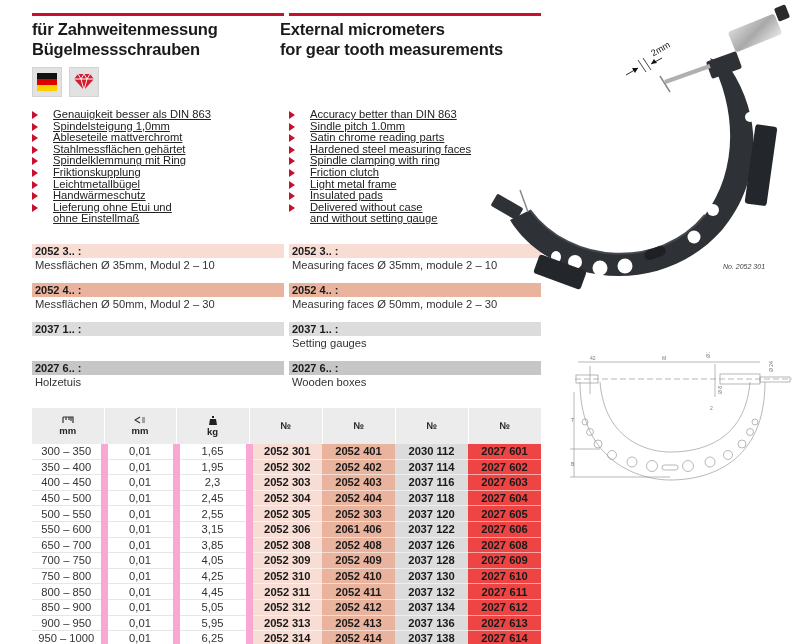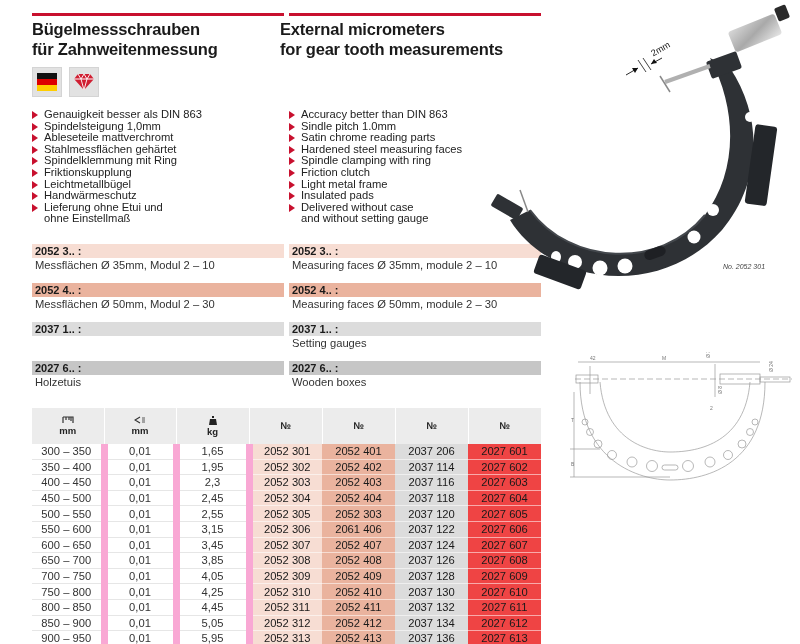--- a/index.html
+++ b/index.html
@@ -5,42 +5,42 @@
   html, body { margin:0; padding:0; background:#fff; }
   body { width:800px; height:644px; position:relative; overflow:hidden;
          font-family:"Liberation Sans", sans-serif; color:#222; }
   .abs { position:absolute; }
   .redline { position:absolute; top:13px; height:3px; background:#c8102e; }
   .title { position:absolute; top:20px; font-weight:bold; font-size:16.5px; line-height:19.5px; color:#1a1a1a; letter-spacing:-0.2px; }
   .badge { position:absolute; top:67px; width:30px; height:30px; background:#e2e2e2; border:1px solid #d4d4d4; box-sizing:border-box; display:flex; align-items:center; justify-content:center; }
   .flag { width:20px; height:18px; display:flex; flex-direction:column; }
   .flag div { flex:1; }
   ul.feat { position:absolute; top:109px; margin:0; padding:0; list-style:none; font-size:11.2px; line-height:11.6px; color:#222; }
-  ul.feat li { position:relative; padding-left:12px; }
+  ul.feat li { position:relative; padding-left:21px;text-decoration:underline; }
   ul.feat li .tri { position:absolute; left:0; top:2px; width:0; height:0; border-top:4px solid transparent; border-bottom:4px solid transparent; border-left:6px solid #c8102e; }
   .group { position:absolute; width:252px; }
   .group .hdr { height:14px; font-weight:bold; font-size:11px; line-height:14px; padding-left:3px; color:#1a1a1a; }
   .group .desc { font-size:11.2px; line-height:14px; padding-left:3px; color:#333; }
   table.spec { position:absolute; left:32px; top:408px; border-collapse:collapse; font-size:11.2px; }
   table.spec th { height:36px; background:#ececec; font-weight:bold; font-size:9.5px; line-height:10px; text-align:center; border-right:1px solid #fff; padding:0; color:#222; }
   table.spec td { height:14.6px; padding:0; text-align:center; border-bottom:1px solid #e6e6e6; line-height:14px; }
   table.spec td.plain { border-right:7px solid #f9a8d4; color:#333; }
-  table.spec td.num { font-weight:normal; color:#1a1a1a; border-bottom:1px solid rgba(255,255,255,0.55); }
+  table.spec td.num { font-weight:bold; color:#1a1a1a; border-bottom:1px solid rgba(255,255,255,0.55); }
   .c1 { background:#f7ddd3; } .c2 { background:#eab39e; } .c3 { background:#dcdcdc; } .c4 { background:#ef4444; }
   .photo-note { position:absolute; left:723px; top:263px; font-size:7px; font-style:italic; color:#444; }
 </style>
 </head>
 <body>
 
 <div class="redline" style="left:32px;width:252px;"></div>
 <div class="redline" style="left:289px;width:252px;"></div>
 
 <div class="title" style="left:32px;">
+  <div>für Zahnweitenmessung</div>
   <div>Bügelmessschrauben</div>
-  <div>für Zahnweitenmessung</div>
 </div>
 <div class="title" style="left:280px;">
   <div>External micrometers</div>
   <div>for gear tooth measurements</div>
 </div>
 
 <div class="badge" style="left:32px;">
   <div class="flag">
     <div style="background:#111;"></div>
       <div style="background:#dd0000;"></div>
@@ -236,21 +236,21 @@
       <th>№</th>
     </tr>
   </thead>
   <tbody id="tbody">
       <tr>
         <td class="plain">300 – 350</td>
         <td class="plain">0,01</td>
         <td class="plain">1,65</td>
         <td class="num c1">2052 301</td>
         <td class="num c2">2052 401</td>
-        <td class="num c3">2037 206</td>
+        <td class="num c3">2030 112</td>
         <td class="num c4">2027 601</td>
       </tr>
       <tr>
         <td class="plain">350 – 400</td>
         <td class="plain">0,01</td>
         <td class="plain">1,95</td>
         <td class="num c1">2052 302</td>
         <td class="num c2">2052 402</td>
         <td class="num c3">2037 114</td>
         <td class="num c4">2027 602</td>
@@ -285,29 +285,20 @@
       <tr>
         <td class="plain">550 – 600</td>
         <td class="plain">0,01</td>
         <td class="plain">3,15</td>
         <td class="num c1">2052 306</td>
         <td class="num c2">2061 406</td>
         <td class="num c3">2037 122</td>
         <td class="num c4">2027 606</td>
       </tr>
       <tr>
-        <td class="plain">600 – 650</td>
-        <td class="plain">0,01</td>
-        <td class="plain">3,45</td>
-        <td class="num c1">2052 307</td>
-        <td class="num c2">2052 407</td>
-        <td class="num c3">2037 124</td>
-        <td class="num c4">2027 607</td>
-      </tr>
-      <tr>
         <td class="plain">650 – 700</td>
         <td class="plain">0,01</td>
         <td class="plain">3,85</td>
         <td class="num c1">2052 308</td>
         <td class="num c2">2052 408</td>
         <td class="num c3">2037 126</td>
         <td class="num c4">2027 608</td>
       </tr>
       <tr>
         <td class="plain">700 – 750</td>

